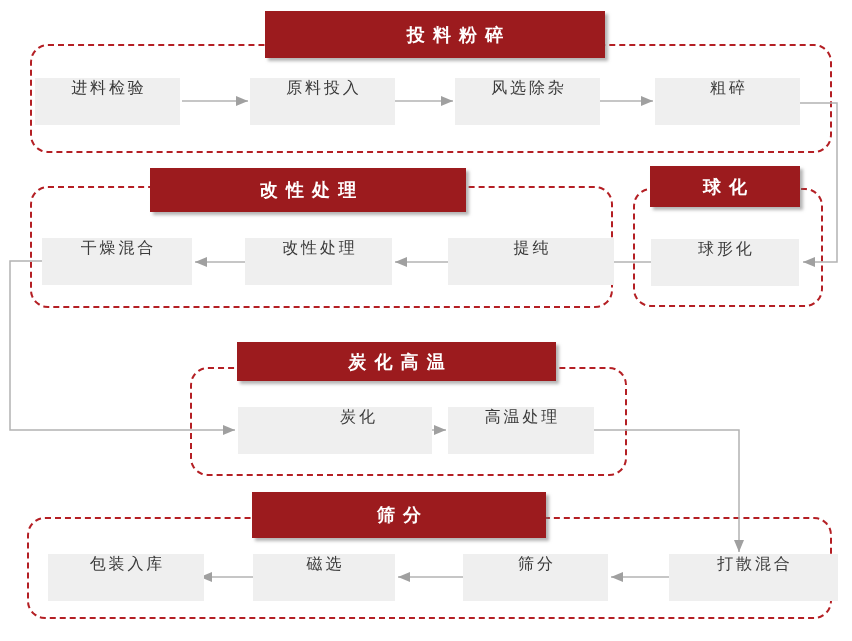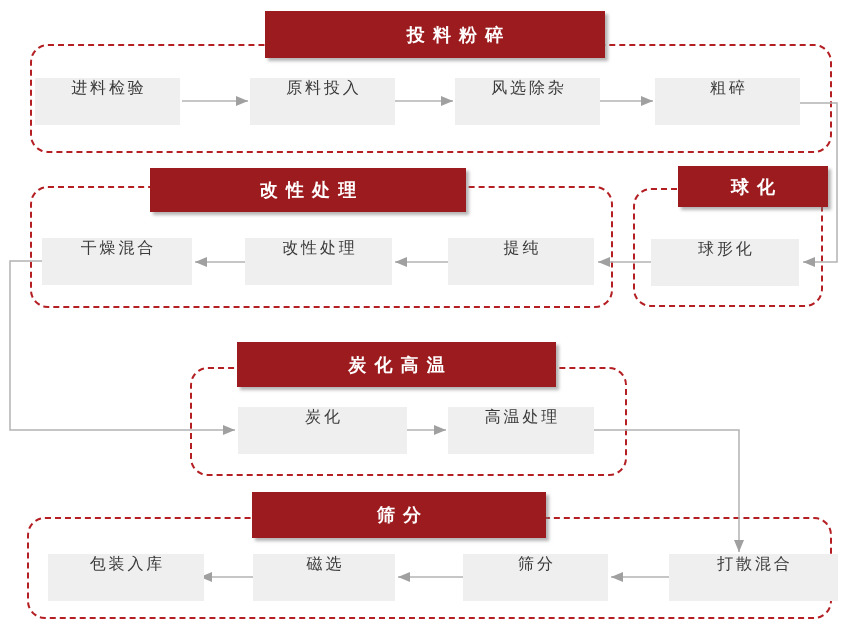--- a/index.html
+++ b/index.html
@@ -74,36 +74,36 @@
   
   .cA { left: 30px;  top: 44px;  width: 798px; height: 105px; }
   .cB { left: 30px;  top: 186px; width: 579px; height: 118px; }
   .cC { left: 633px; top: 188px; width: 186px; height: 115px; }
   .cD { left: 190px; top: 367px; width: 433px; height: 105px; }
   .cE { left: 27px;  top: 517px; width: 801px; height: 98px;  }
 
   
   .hA { left: 265px; top: 11px;  width: 300px; height: 47px; padding-left: 40px; }
   .hB { left: 150px; top: 168px; width: 316px; height: 44px; }
-  .hC { left: 650px; top: 166px; width: 150px; height: 41px; margin-left: 28px; }
-  .hD { left: 237px; top: 342px; width: 319px; height: 45px; }
+  .hC { left: 650px; top: 166px; width: 150px; height: 41px; }
+  .hD { left: 237px; top: 342px; width: 319px; height: 39px; }
   .hE { left: 252px; top: 492px; width: 294px; height: 46px; }
 
   
   .sA1 { left: 35px;  top: 78px;  width: 145px; }
   .sA2 { left: 250px; top: 78px;  width: 145px; }
   .sA3 { left: 455px; top: 78px;  width: 145px; }
   .sA4 { left: 655px; top: 78px;  width: 145px; }
 
   .sB1 { left: 42px;  top: 238px; width: 150px; }
   .sB2 { left: 245px; top: 238px; width: 147px; }
-  .sB3 { left: 448px; top: 238px; width: 146px; }
+  .sB3 { left: 448px; top: 238px; width: 166px; }
   .sC1 { left: 651px; top: 239px; width: 148px; }
 
-  .sD1 { left: 238px; top: 407px; width: 169px; }
+  .sD1 { left: 238px; top: 407px; width: 149px; padding-left: 45px; }
   .sD2 { left: 448px; top: 407px; width: 146px; }
 
   .sE1 { left: 48px;  top: 554px; width: 156px; }
   .sE2 { left: 253px; top: 554px; width: 142px; }
   .sE3 { left: 463px; top: 554px; width: 145px; }
   .sE4 { left: 669px; top: 554px; width: 169px; }
 </style>
 </head>
 <body>
 

